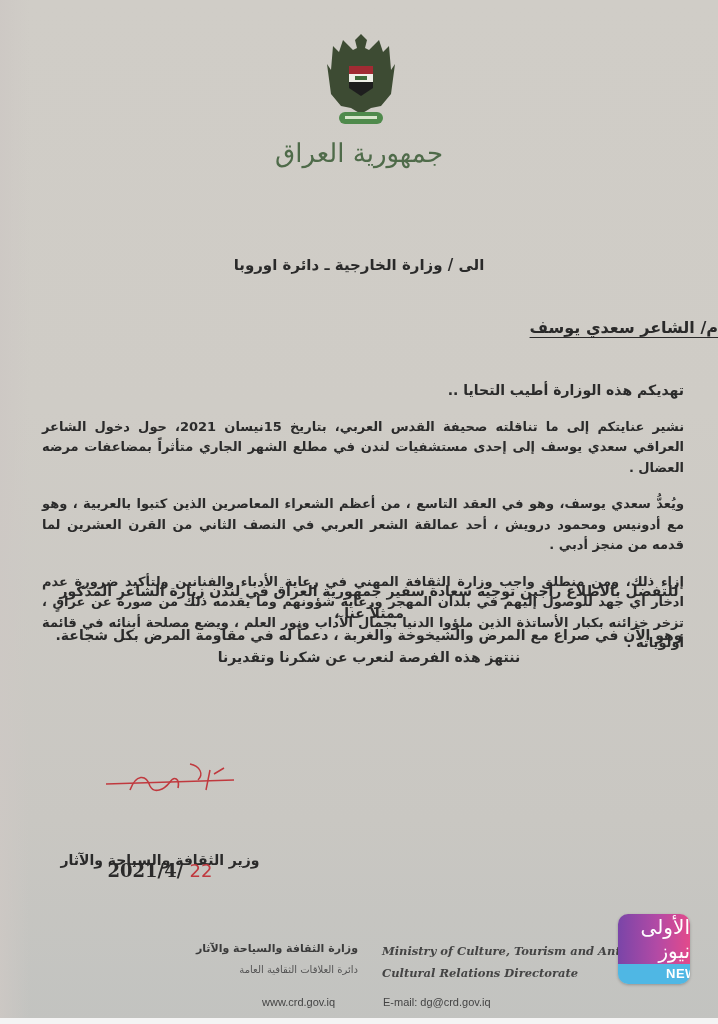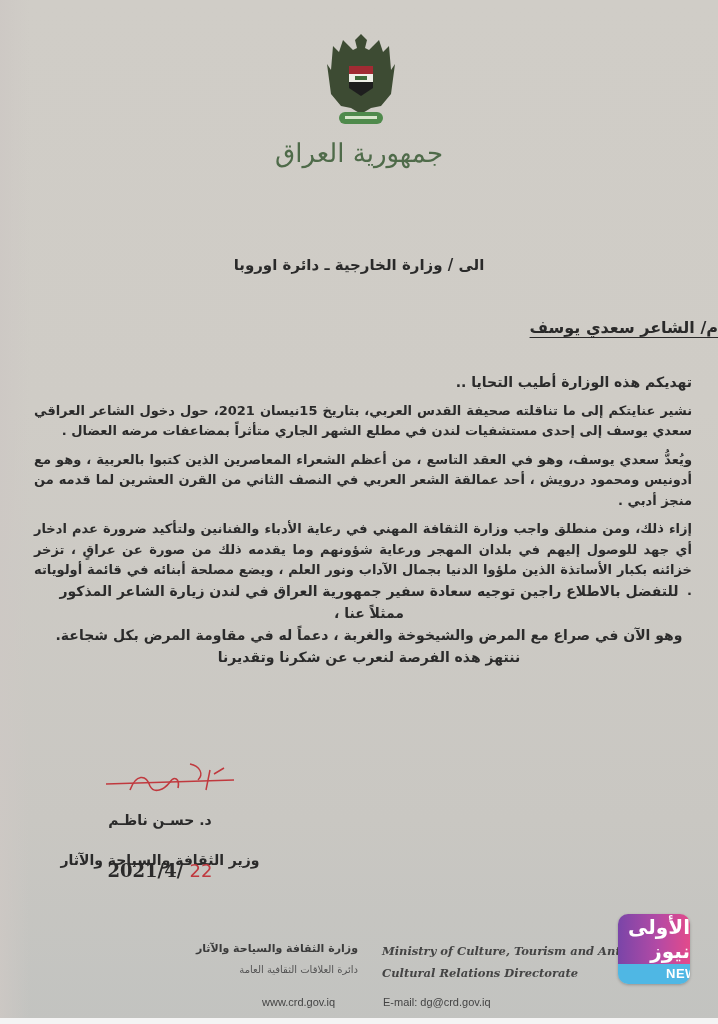--- a/index.html
+++ b/index.html
@@ -62,21 +62,21 @@
       position: absolute;
       left: 26px; right: 18px; top: 364px;
       direction: rtl;
       text-align: justify;
       font-size: 13px;
       line-height: 20.5px;
       color: #2b2b2b;
       font-weight: bold;
     }
     .body-text p {
-      margin: 8px;
+      margin: 16px;
     }
     .greeting {
       font-size: 14px;
       margin-bottom: 1px !important;
     }
     .closing {
       position: absolute;
       left: 40px; right: 20px; top: 580px;
       direction: rtl;
       text-align: center;
@@ -154,21 +154,21 @@
       width: 72px; height: 70px;
       border-radius: 10px;
       overflow: hidden;
       box-shadow: 0 1px 3px rgba(0,0,0,0.25);
     }
     .logo-top {
       height: 50px;
       background: linear-gradient(90deg, #7a45a8 0%, #b34aa5 55%, #e34a8b 100%);
       display: flex; align-items: center; justify-content: center;
       color: #fff;
-      font-weight: bold;
+      font-weight: normal;
       font-size: 20px;
       direction: rtl;
     }
     .logo-bottom {
       height: 20px;
       background: #4fb7e4;
       color: #fff;
       font-family: "Liberation Sans", sans-serif;
       font-weight: bold;
       font-size: 13px;
@@ -211,21 +211,20 @@
     <p>ننتهز هذه الفرصة لنعرب عن شكرنا وتقديرنا</p>
   </div>
 
   <svg class="signature" viewBox="0 0 140 40">
     <path d="M6 24 L134 20" stroke="#c0393e" stroke-width="1.6" fill="none"></path>
     <path d="M30 30 C36 14, 46 14, 50 26 C54 34, 64 30, 70 22 C74 16, 80 18, 78 28" stroke="#c0393e" stroke-width="1.6" fill="none"></path>
     <path d="M90 4 C100 6, 104 14, 98 20" stroke="#c0393e" stroke-width="1.4" fill="none"></path>
     <path d="M110 10 L106 30 M114 14 L124 8" stroke="#c0393e" stroke-width="1.5" fill="none"></path>
   </svg>
 
-  <div class="signer signer-name">د. حسـن ناظـم</div>
   <div class="signer signer-title">وزير الثقافة والسياحة والآثار</div>
   <div class="signer signer-date"><span>2021/4/ </span><span class="date-day">22</span></div>
 
   <div class="footer-ar footer-ar-1">وزارة الثقافة والسياحة والآثار</div>
   <div class="footer-ar footer-ar-2">دائرة العلاقات الثقافية العامة</div>
 
   <div class="footer-en footer-en-1">Ministry of Culture, Tourism and Antiqu</div>
   <div class="footer-en footer-en-2">Cultural Relations Directorate</div>
 
   <div class="footer-web">www.crd.gov.iq</div>

